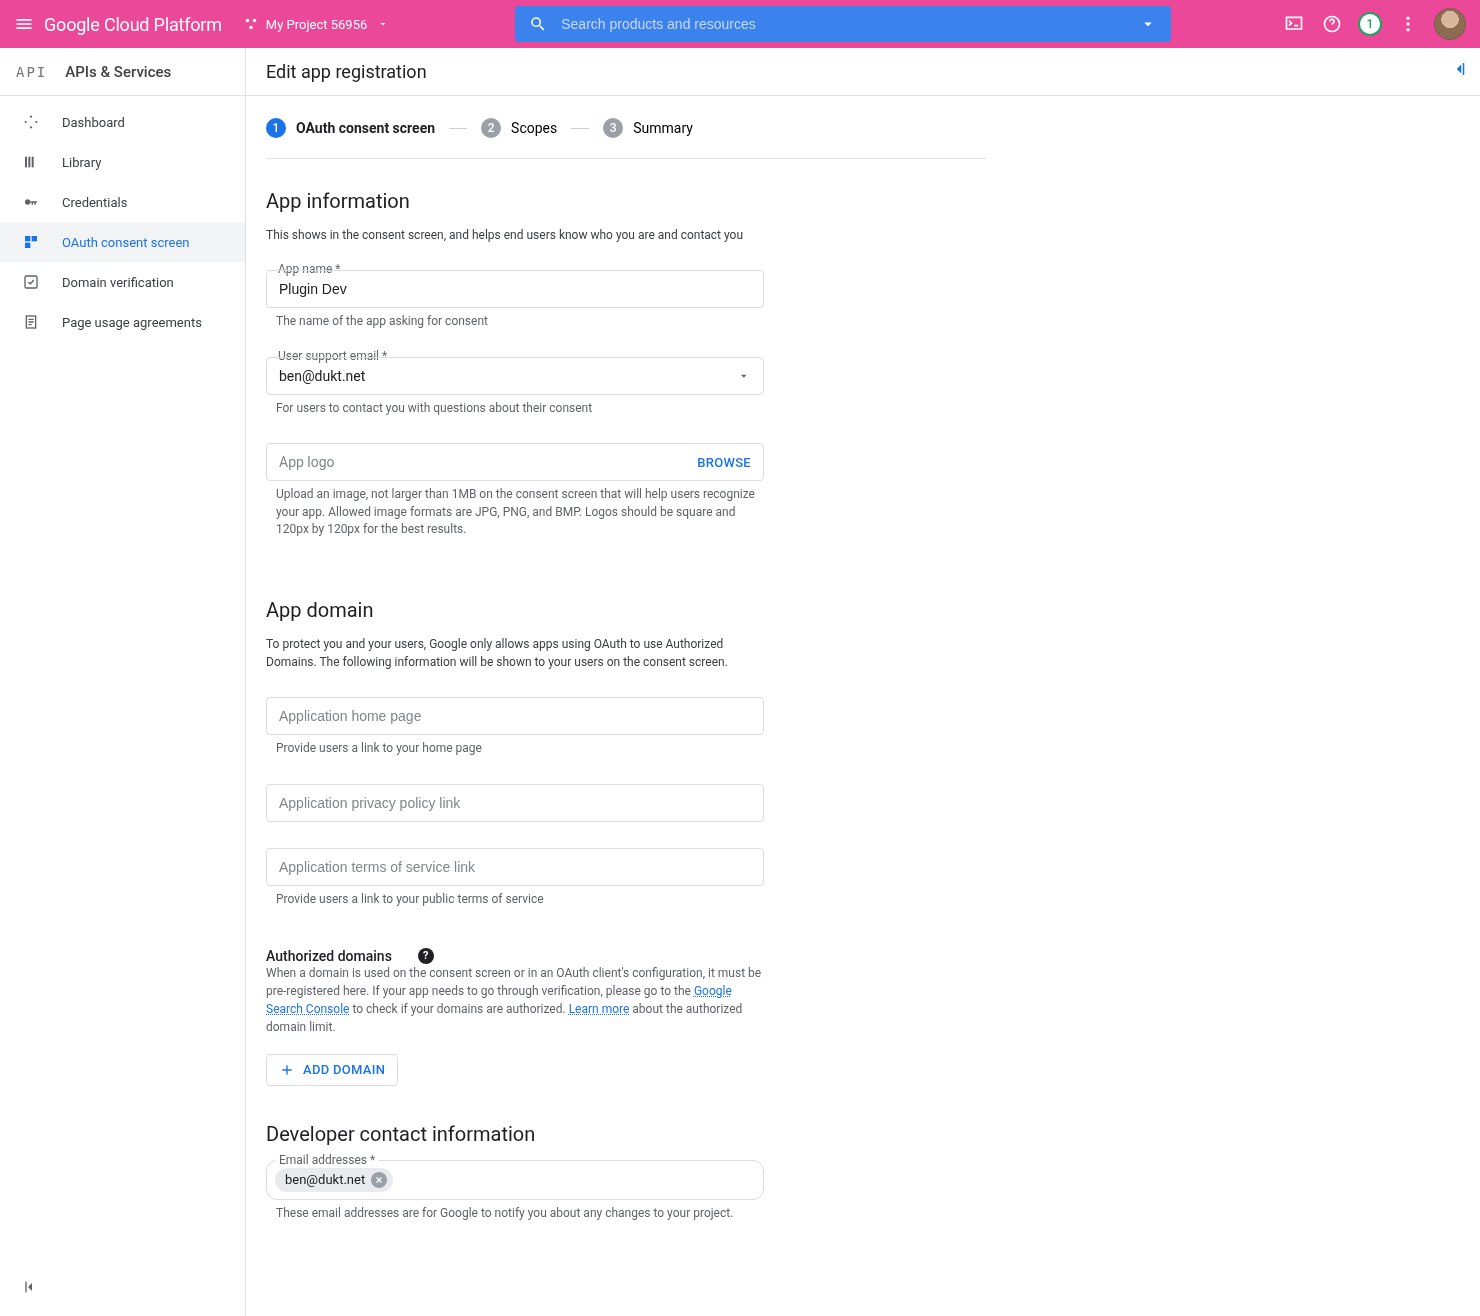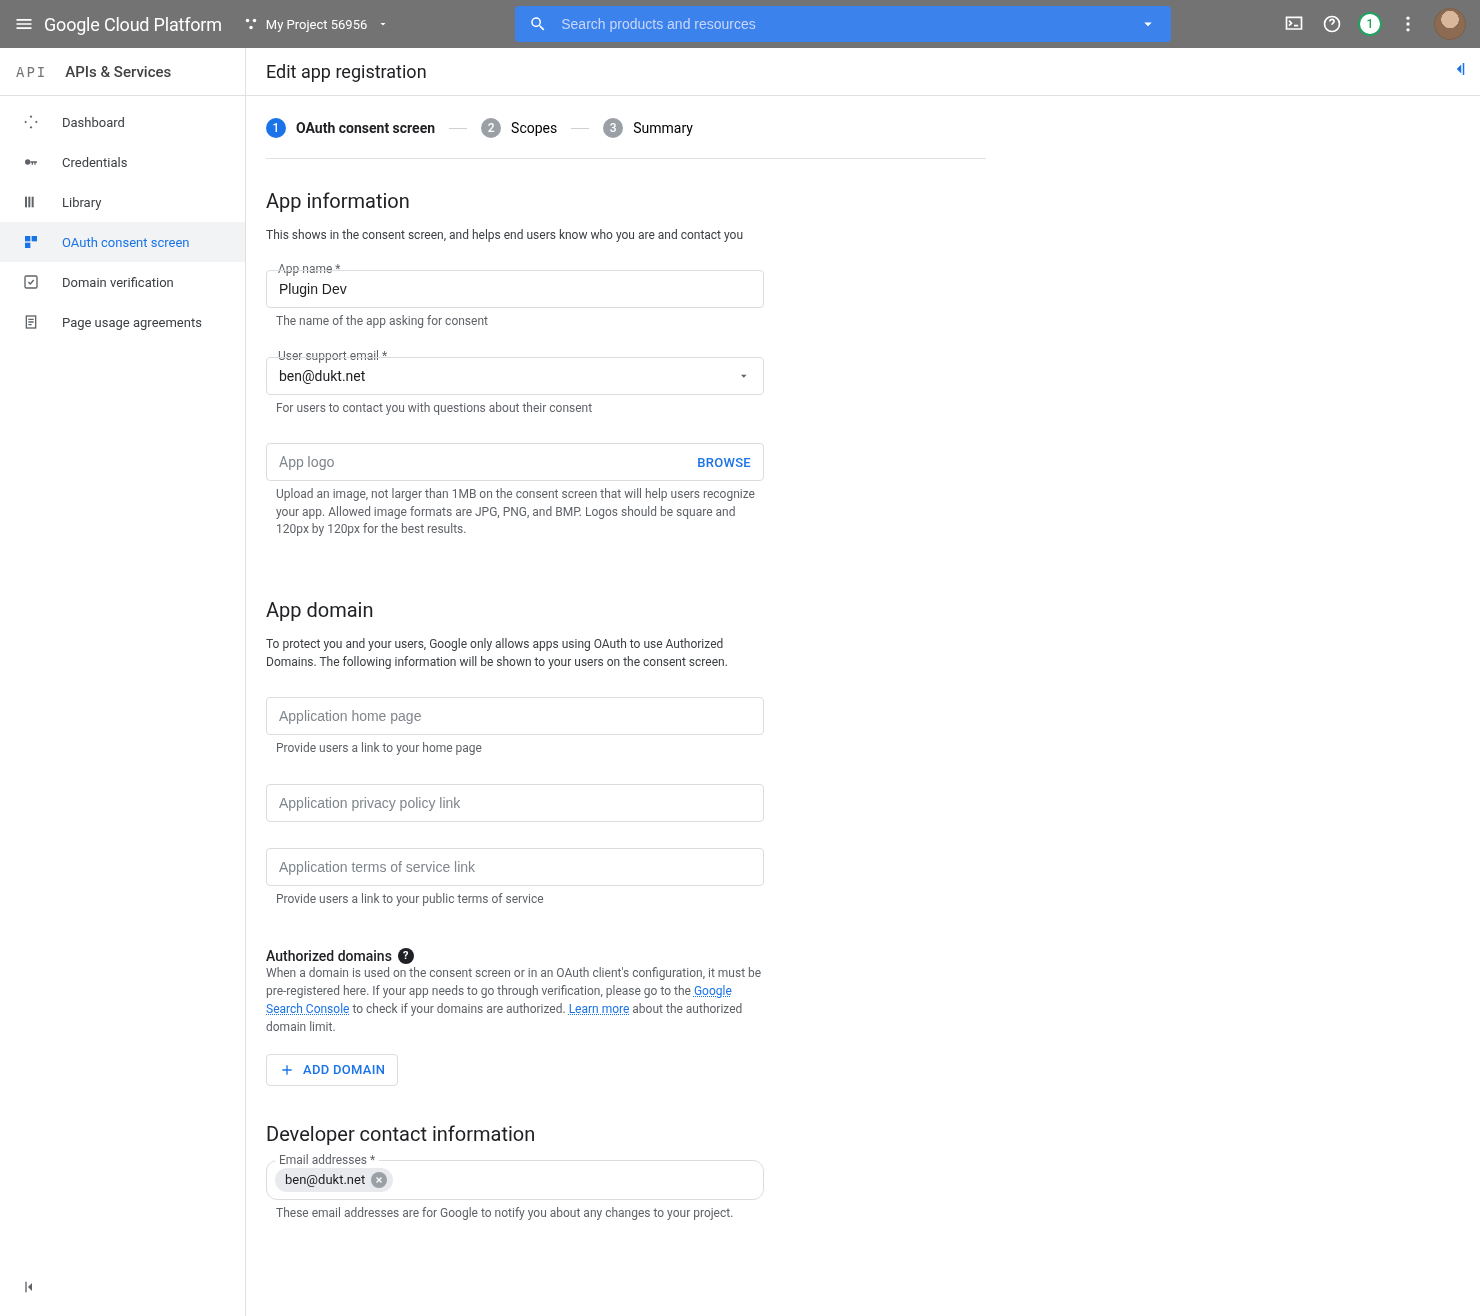--- a/index.html
+++ b/index.html
@@ -9,21 +9,21 @@
     color: #202124;
     background: #fff;
     width: 1480px;
     height: 1316px;
     overflow: hidden;
   }
 
   
   .topbar {
     height: 48px;
-    background: #737373;
+    background: #ec4899;
     display: flex;
     align-items: center;
     padding: 0 8px 0 10px;
     color: #fff;
   }
   .hamburger {
     width: 28px; height: 28px;
     display: flex; align-items: center; justify-content: center;
     cursor: pointer;
     margin-right: 6px;
@@ -227,21 +227,21 @@
     letter-spacing: .3px;
     cursor: pointer;
   }
   .field .placeholder { color: #80868b; flex:1; }
   .field .caret-down { color: #5f6368; }
 
   h3.subheading {
     font-size: 14px;
     font-weight: 500;
     margin-top: 40px;
-    display: flex; align-items: center; gap: 6px;
+    display: flex; align-items: center; gap: 26px;
   }
   .info-dot {
     width: 16px; height: 16px; border-radius: 50%;
     background: #202124; color: #fff;
     font-size: 11px; font-weight: 700;
     display:flex;align-items:center;justify-content:center;
   }
   .mini-desc {
     font-size: 12px;
     color: #5f6368;
@@ -363,35 +363,35 @@
         <span class="ni-icon">
             <svg width="16" height="16" viewBox="0 0 24 24" fill="currentColor">
               <path d="M12 2l2 2-2 2-2-2zM4 10l2 2-2 2-2-2zM20 10l2 2-2 2-2-2zM12 18l2 2-2 2-2-2z"></path>
             </svg>
           </span>
         <span>Dashboard</span>
       </div>
       <div class="nav-item">
         <span class="ni-icon">
             <svg width="16" height="16" viewBox="0 0 24 24" fill="currentColor">
-              <circle cx="7" cy="12" r="4"></circle>
-              <path d="M11 11h10v2h-2v3h-2v-3h-2v3h-2v-3h-2z"></path>
-            </svg>
-          </span>
-        <span>Credentials</span>
+              <rect x="3" y="4" width="3" height="16"></rect>
+              <rect x="8" y="4" width="3" height="16"></rect>
+              <rect x="13" y="4" width="3" height="16"></rect>
+            </svg>
+          </span>
+        <span>Library</span>
       </div>
       <div class="nav-item">
         <span class="ni-icon">
             <svg width="16" height="16" viewBox="0 0 24 24" fill="currentColor">
-              <rect x="3" y="4" width="3" height="16"></rect>
-              <rect x="8" y="4" width="3" height="16"></rect>
-              <rect x="13" y="4" width="3" height="16"></rect>
-            </svg>
-          </span>
-        <span>Library</span>
+              <circle cx="7" cy="12" r="4"></circle>
+              <path d="M11 11h10v2h-2v3h-2v-3h-2v3h-2v-3h-2z"></path>
+            </svg>
+          </span>
+        <span>Credentials</span>
       </div>
       <div class="nav-item active">
         <span class="ni-icon">
             <svg width="16" height="16" viewBox="0 0 24 24" fill="currentColor">
               <rect x="3" y="3" width="8" height="8"></rect>
               <rect x="13" y="3" width="8" height="8"></rect>
               <rect x="3" y="13" width="8" height="8"></rect>
             </svg>
           </span>
         <span>OAuth consent screen</span>

